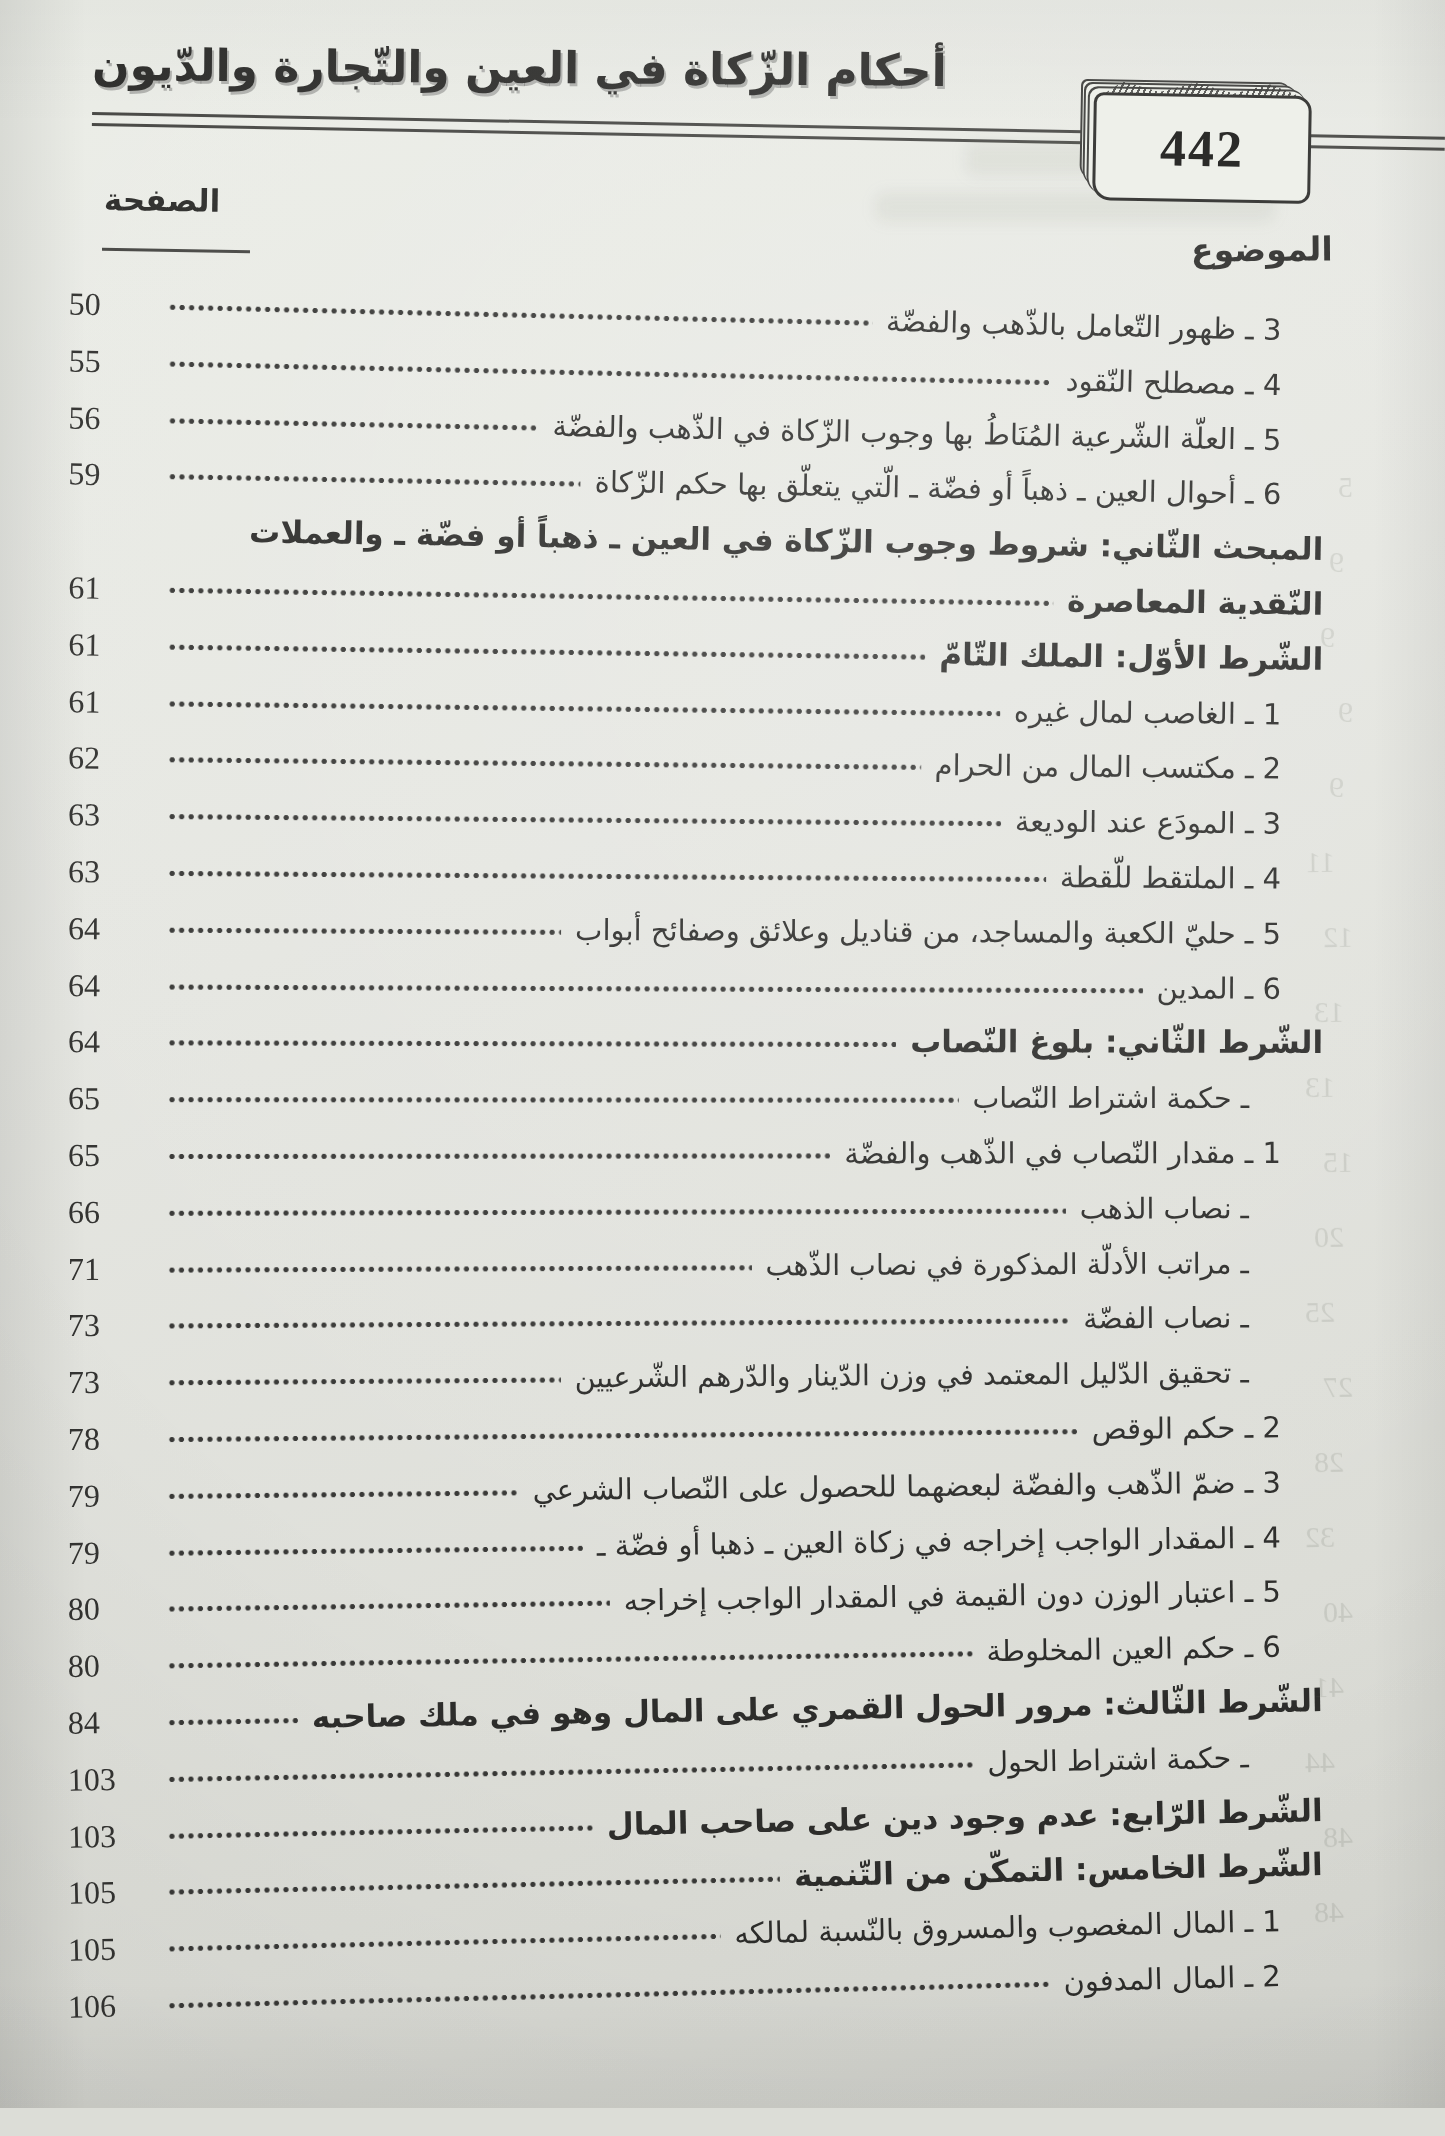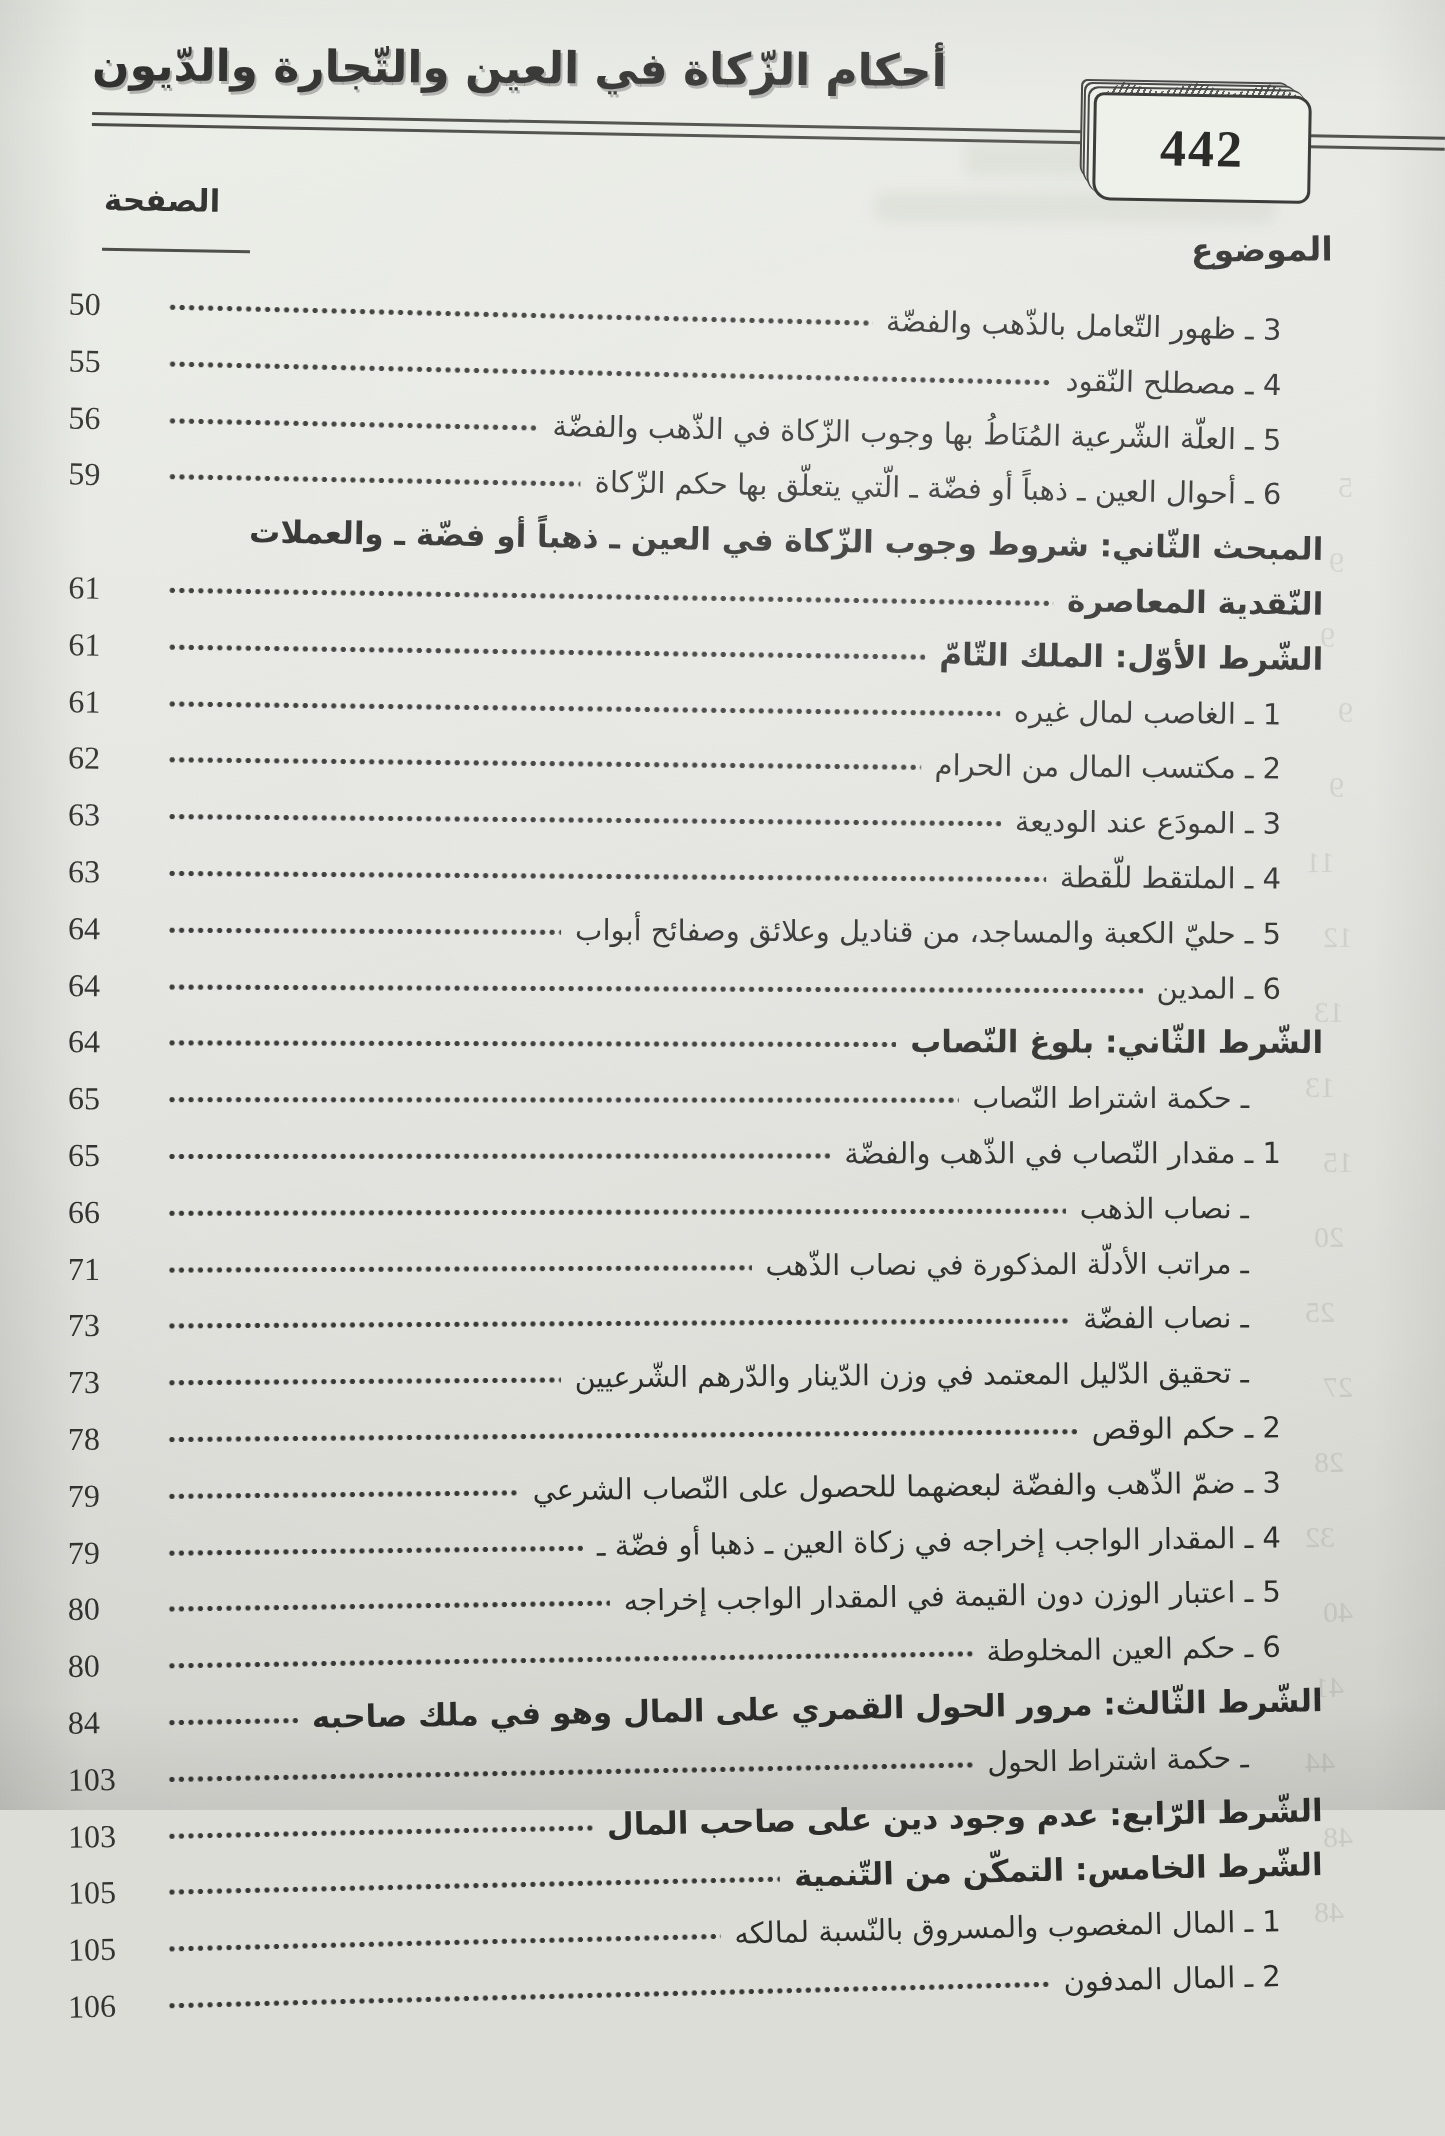--- a/index.html
+++ b/index.html
@@ -2,21 +2,21 @@
 <html lang="ar"><head>
 <meta charset="utf-8">
 <style>
   html,body{margin:0;padding:0;}
   body{
     width:1445px;height:2136px;overflow:hidden;
     font-family:"DejaVu Sans",sans-serif;
     background:#dcddd7;
   }
   .sheet{
-    position:relative;width:1445px;height:1810px;
+    position:relative;width:1445px;height:2108px;
     background:linear-gradient(160deg,#eceee8 0%,#e5e6e1 40%,#dcddd7 78%,#d5d6d0 100%);
     color:#2d2d2b;
   }
   .sheet::after{
     content:"";position:absolute;inset:0;pointer-events:none;
     background:
       linear-gradient(90deg,rgba(0,0,0,.08),rgba(0,0,0,0) 6%,rgba(0,0,0,0) 95%,rgba(0,0,0,.05)),
       linear-gradient(0deg,rgba(0,0,0,.06),rgba(0,0,0,0) 6%,rgba(0,0,0,0) 94%,rgba(0,0,0,.03)),
       radial-gradient(130% 95% at 62% 28%,rgba(255,255,255,.15),rgba(0,0,0,0) 55%,rgba(0,0,0,.06));
   }

